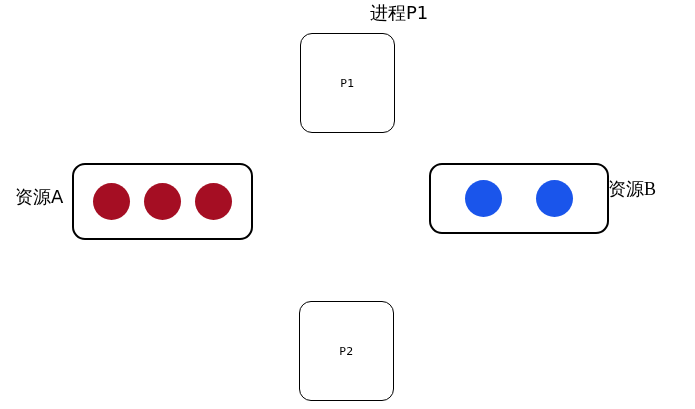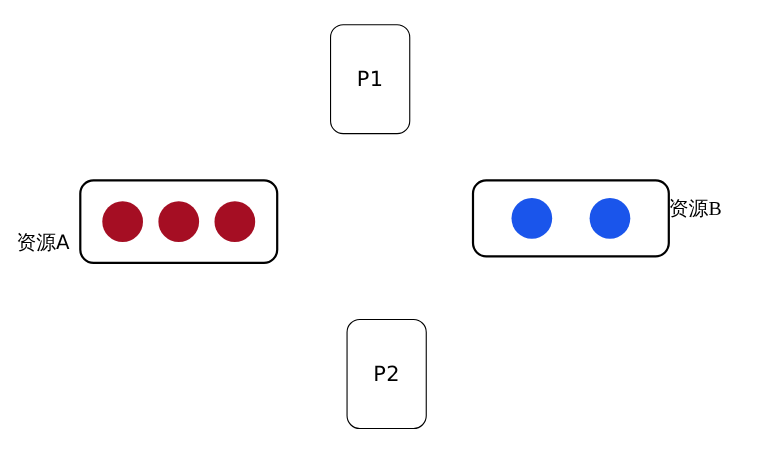--- a/index.html
+++ b/index.html
@@ -20,29 +20,30 @@
     position: absolute;
     background: #ffffff;
     border: 1.6px solid #000000;
     border-radius: 12px;
     box-sizing: border-box;
     display: flex;
     align-items: center;
     justify-content: center;
   }
   .process-node {
-    width: 73px;
+    width: 95px;
     height: 100px;
-    font-size: 19px;
+    font-size: 11px;
+    margin-top: 11px;
   }
   .process-node .node-label {
     letter-spacing: 0.5px;
   }
   #process-p1 { left: 300px; top: 22px; }
-  #process-p2 { left: 315px; top: 290px; }
+  #process-p2 { left: 299px; top: 290px; }
   .resource-node {
     border-width: 2px;
     border-radius: 13px;
     flex-direction: row;
   }
   #resource-a {
     left: 72px; top: 163px;
     width: 181px; height: 77px;
     gap: 14px;
   }
@@ -59,31 +60,32 @@
   }
   .diagram-label {
     position: absolute;
     font-size: 18px;
     line-height: 21px;
     white-space: nowrap;
     color: #000000;
   }
   #label-p1-annotation { left: 370px; top: 2px; }
   #label-p2-annotation { left: 373px; top: 372px; }
-  #label-resource-a    { left: 15px;  top: 186px; margin-top: 24px; }
+  #label-resource-a    { left: 15px;  top: 186px; }
   #label-resource-b    { left: 608px; top: 179px; font-family: Liberation Serif, serif; }
 </style>
 </head>
 <body>
 
 <div class="canvas">
 
   <div class="node process-node" id="process-p1">
     <span class="node-label">P1</span>
   </div>
+  <div class="diagram-label" id="label-p1-annotation">进程P1</div>
 
   <div class="node resource-node" id="resource-a">
       <div class="token" style="background: rgb(165, 14, 35);"></div>
       <div class="token" style="background: rgb(165, 14, 35);"></div>
       <div class="token" style="background: rgb(165, 14, 35);"></div>
     </div>
   <div class="diagram-label" id="label-resource-a">资源A</div>
 
   <div class="node resource-node" id="resource-b">
       <div class="token" style="background: rgb(26, 85, 235);"></div>

